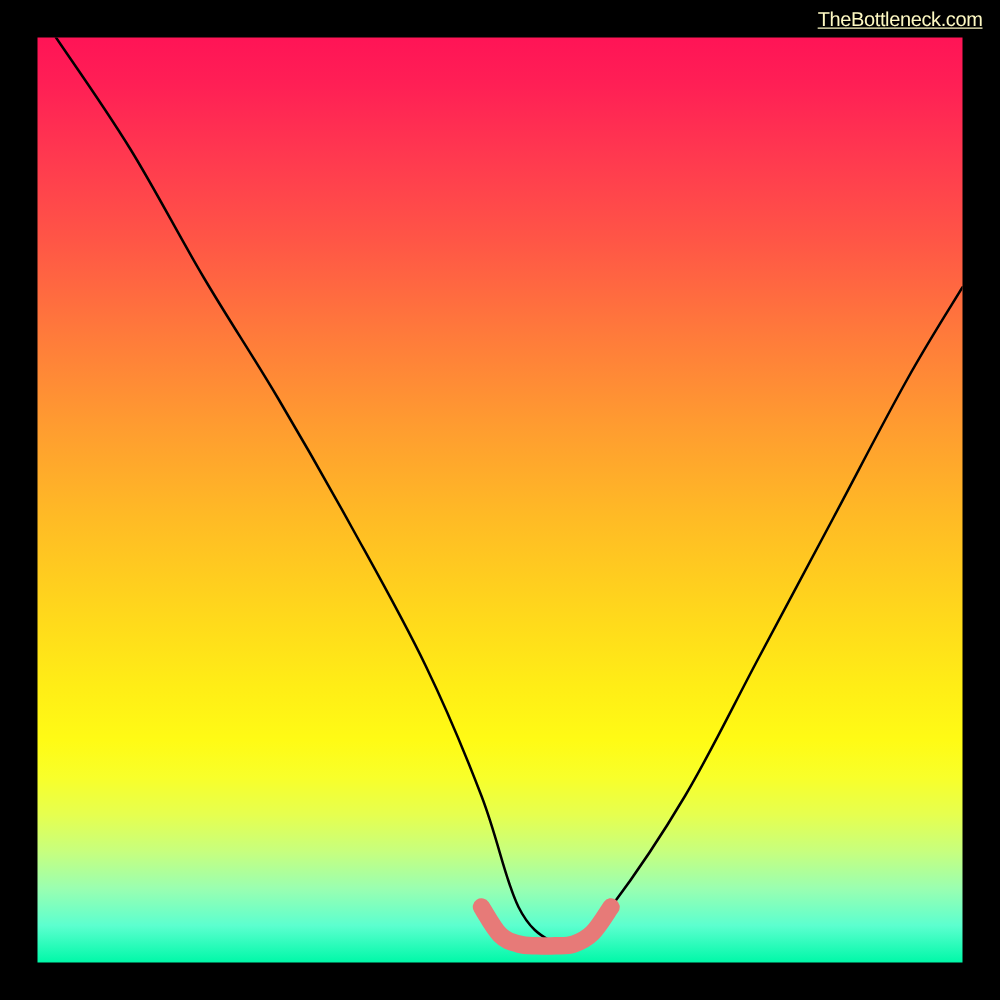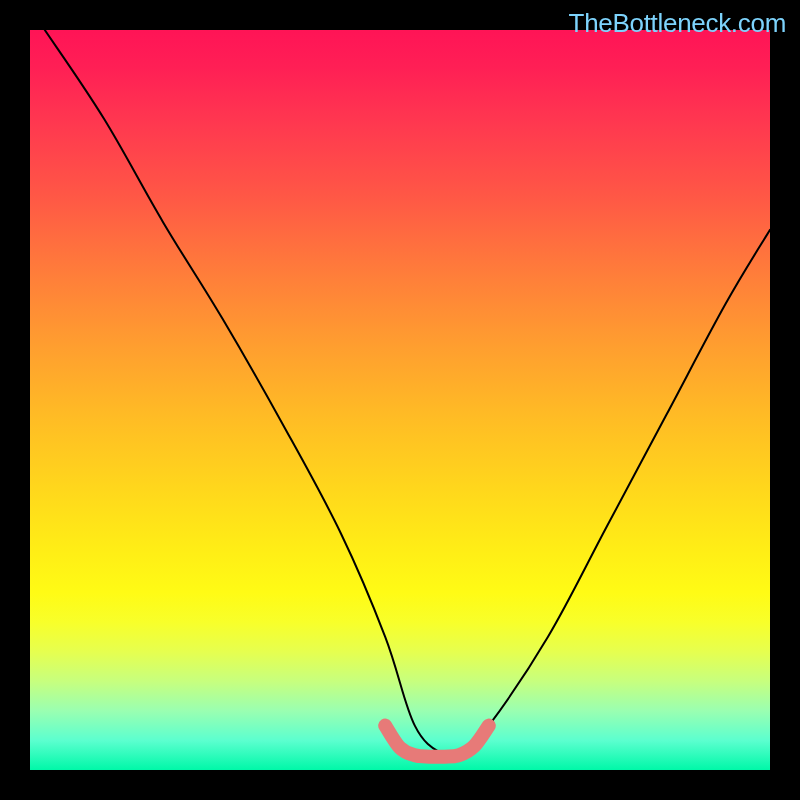--- a/index.html
+++ b/index.html
@@ -8,25 +8,26 @@
     height: 800px;
     background: #000;
     position: relative;
     font-family: Arial, sans-serif;
     overflow: hidden;
   }
   .watermark {
     position: absolute;
     top: 8px;
     right: 14px;
-    color: #7dd3fc;
-    font-size: 26px;
+    color: #fef9c3;
+    font-size: 16px;
     font-weight: 500;
     z-index: 10;
     letter-spacing: -0.3px;
+    text-decoration: underline;
   }
   .plot-area {
     position: absolute;
     left: 30px;
     top: 30px;
     width: 740px;
     height: 740px;
   }
   .gradient-bg {
     position: absolute;

